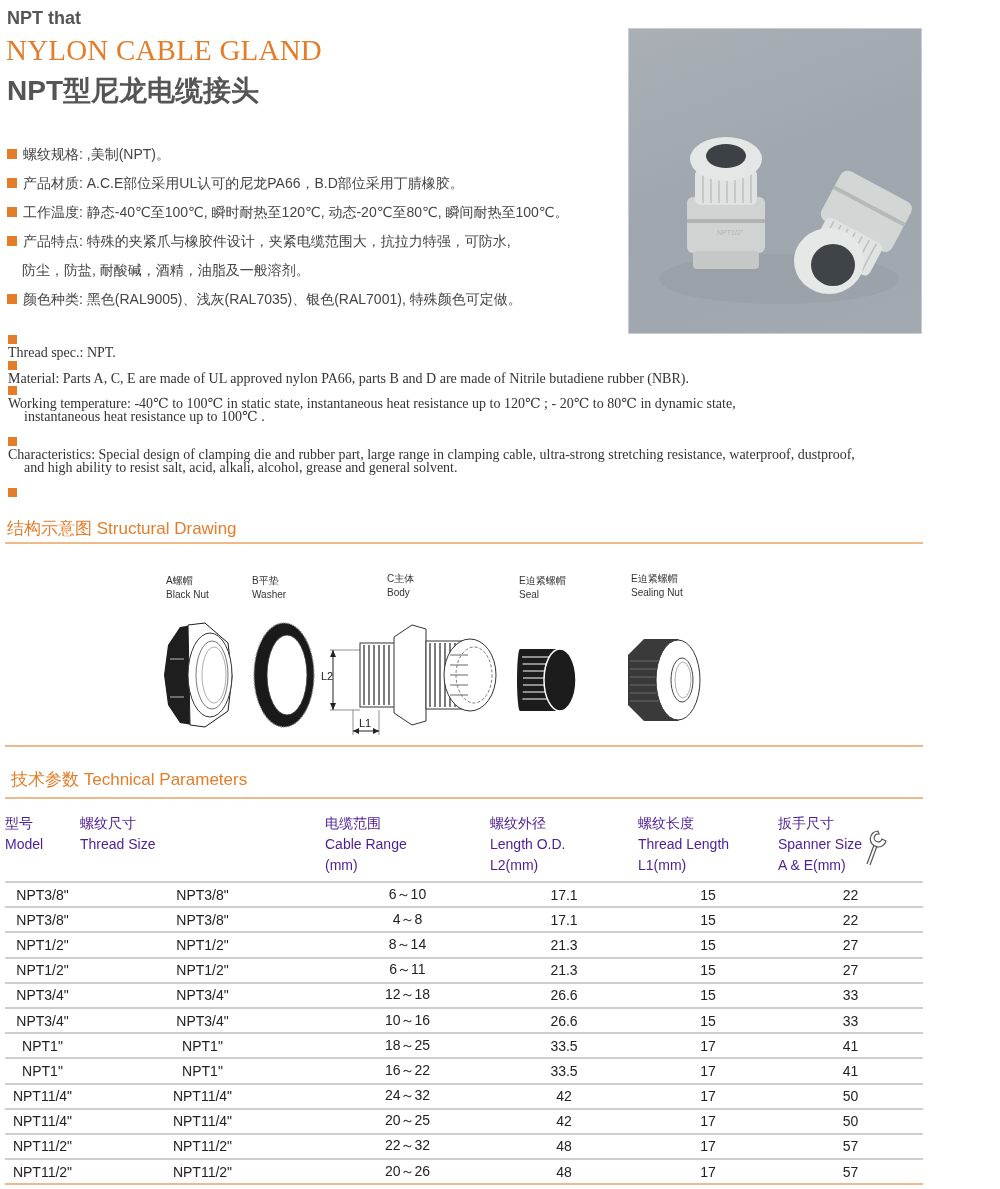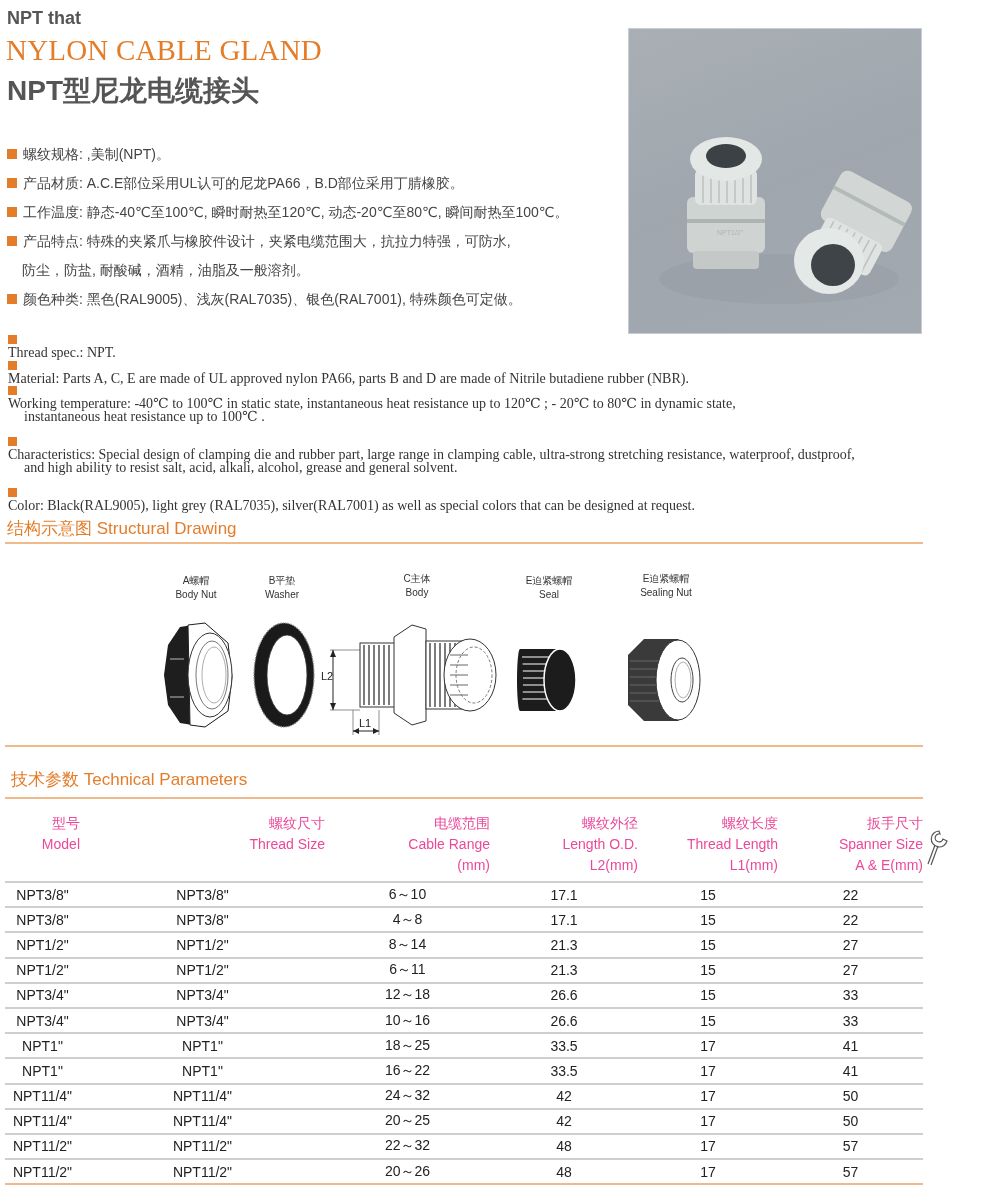--- a/index.html
+++ b/index.html
@@ -17,25 +17,25 @@
     .cn-item.cont { padding-left: 15px; }
     .sq { width: 10px; height: 10px; background: #e47d2a; margin-top: 4px; margin-right: 6px; flex: none; }
     .en-list { left: 8px; top: 331px; width: 880px; }
     .en-item { display: flex; align-items: flex-start; font-family: "Liberation Serif", "DejaVu Serif", serif; font-size: 14px; color: #333; height: 25.5px; line-height: 18px; flex-direction: column; }
     .en-item.cont { padding-left: 16px; }
     .en-item .sq { width: 9px; height: 9px; margin-top: 4px; margin-right: 7px; }
 
     .section-title { font-size: 17px; color: #e47d2a; }
     .rule { height: 2px; background: #f0b98a; }
 
-    .part-label { text-align: center; font-size: 10px; color: #333; line-height: 14px; }
+    .part-label { text-align: left; font-size: 10px; color: #333; line-height: 14px; }
 
     .tbl { left: 5px; top: 810px; width: 918px; }
     .tbl table { width: 100%; border-collapse: collapse; }
-    .tbl th { font-weight: normal; font-size: 14px; color: #ec4899; line-height: 21px; text-align: right; vertical-align: top; padding: 3px 0 5px 0; }
+    .tbl th { font-weight: normal; font-size: 14px; color: #4c1d95; line-height: 21px; text-align: left; vertical-align: top; padding: 3px 0 5px 0; }
     .tbl td { font-size: 14px; color: #222; text-align: center; height: 25.2px; border-bottom: 2px solid #cfcfcf; }
     .tbl tr:last-child td { border-bottom: 2px solid #f0b98a; }
     .tbl thead tr { border-bottom: 2px solid #cfcfcf; }
     .head-cell-inner { position: relative; display: inline-block; }
   </style>
 </head>
 <body>
 
 <div class="abs npt-type">NPT that</div>
 <div class="abs main-title">NYLON CABLE GLAND</div>
@@ -127,30 +127,29 @@
     </div>
   <div class="en-item">
       <span class="sq"></span>
       <span>Characteristics: Special design of clamping die and rubber part, large range in clamping cable, ultra-strong stretching resistance, waterproof, dustproof,</span>
     </div>
   <div class="en-item cont">
       <span>and high ability to resist salt, acid, alkali, alcohol, grease and general solvent.</span>
     </div>
   <div class="en-item">
       <span class="sq"></span>
-      <span>Color: Black(RAL9005), light grey (RAL7035), silver(RAL7001) as well as special colors that can be designed at request.</span>
     </div>
 </div>
 
 <div class="abs section-title" style="left:7px; top:517px;">结构示意图 Structural Drawing</div>
 <div class="abs rule" style="left:5px; top:542px; width:918px;"></div>
 
 <div class="abs part-label" style="left:166px; top:574px; width:60px;">
   <div>A螺帽</div>
-  <div>Body Nut</div>
+  <div>Black Nut</div>
 </div>
 <div class="abs part-label" style="left:252px; top:574px; width:60px;">
   <div>B平垫</div>
   <div>Washer</div>
 </div>
 <div class="abs part-label" style="left:387px; top:572px; width:60px;">
   <div>C主体</div>
   <div>Body</div>
 </div>
 <div class="abs part-label" style="left:519px; top:574px; width:60px;">

